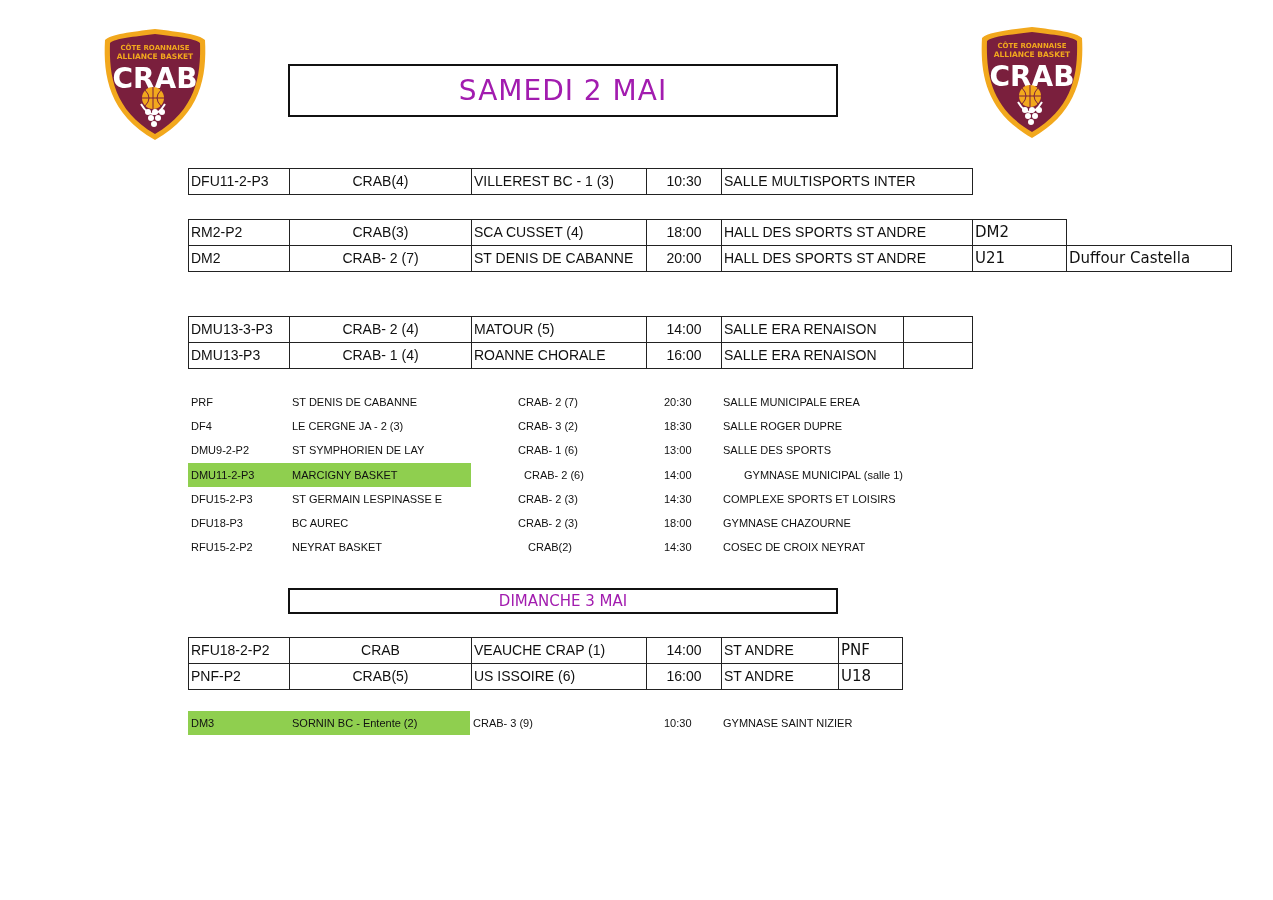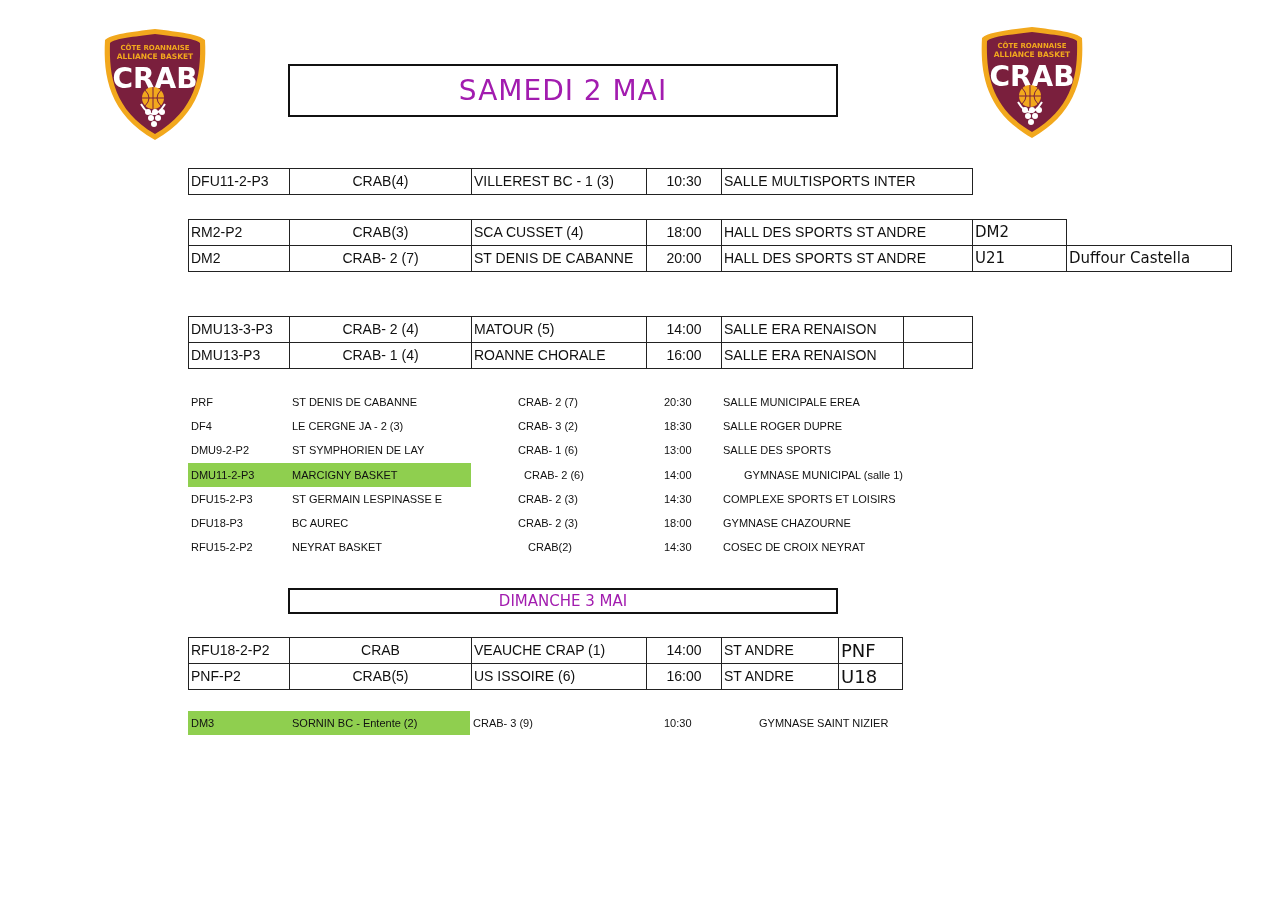--- a/index.html
+++ b/index.html
@@ -10,21 +10,21 @@
   .title-sub { left:288px; top:588px; width:550px; height:26px; font-size:15px; }
   .tbl { position:absolute; border-collapse:collapse; font-size:14px; }
   .tbl td { border:1px solid #222; height:23px; padding:1px 2px; white-space:nowrap; box-sizing:border-box; line-height:23px; }
   .c1 { width:101px; text-align:left; }
   .c2 { width:182px; text-align:center; }
   .c3 { width:175px; text-align:left; }
   .c4 { width:75px; text-align:center; }
   .c5 { width:251px; text-align:left; }
   .c5s { width:182px; text-align:left; }
   .c6 { width:94px; text-align:left; font-family:"DejaVu Sans", sans-serif; font-size:15px; }
-  .c6s { width:64px; text-align:left; font-family:"DejaVu Sans", sans-serif; font-size:18px; }
+  .c6s { width:64px; text-align:left; font-family:"DejaVu Sans", sans-serif; font-size:15px; }
   .c6e { width:69px; }
   .c7 { width:165px; text-align:left; font-family:"DejaVu Sans", sans-serif; font-size:15px; }
   .noborder { border:none !important; }
   .free { position:absolute; font-size:11px; height:24px; line-height:24px; white-space:nowrap; }
   .hl { position:absolute; background:#8fcf4f; height:24px; }
 </style>
 </head>
 <body>
 
 <div class="logo" style="left:101px;top:26px;">
@@ -199,15 +199,15 @@
 </tbody>
   </table>
 
 <div class="hl" style="left:188px;top:711px;width:282px;"></div>
 <div>
   <div>
     <span class="free" style="left:191px;top:711px;">DM3</span>
     <span class="free" style="left:292px;top:711px;">SORNIN BC - Entente (2)</span>
     <span class="free" style="left:473px;top:711px;">CRAB- 3 (9)</span>
     <span class="free" style="left:664px;top:711px;">10:30</span>
-    <span class="free" style="left:723px;top:711px;margin-left:36px;">GYMNASE SAINT NIZIER</span>
+    <span class="free" style="left:723px;top:711px;">GYMNASE SAINT NIZIER</span>
   </div>
 </div>
 
 </body></html>

